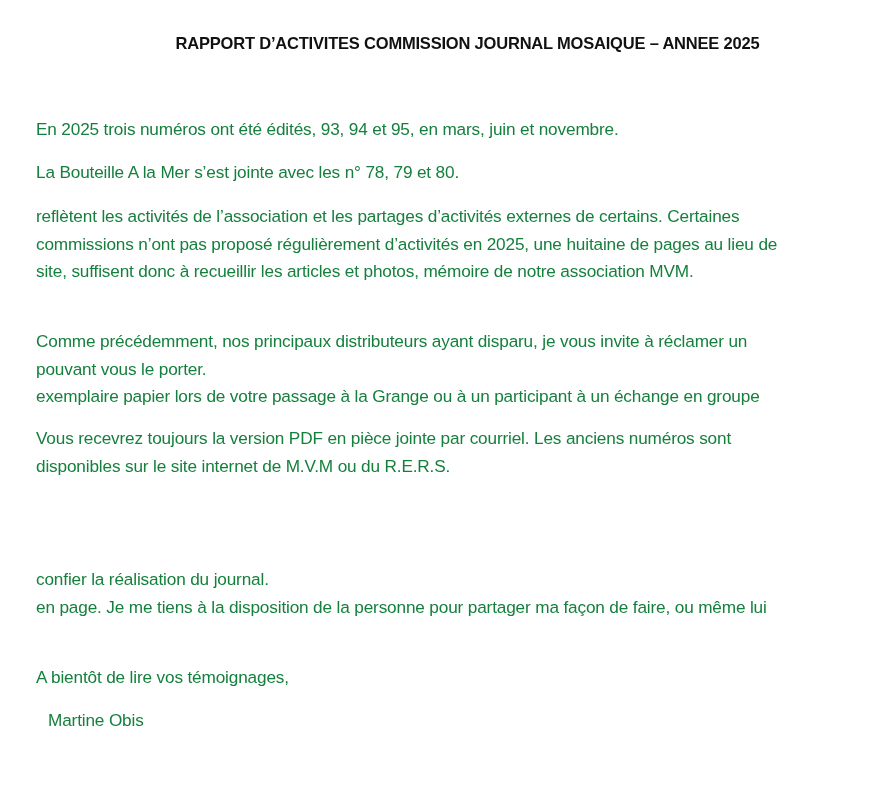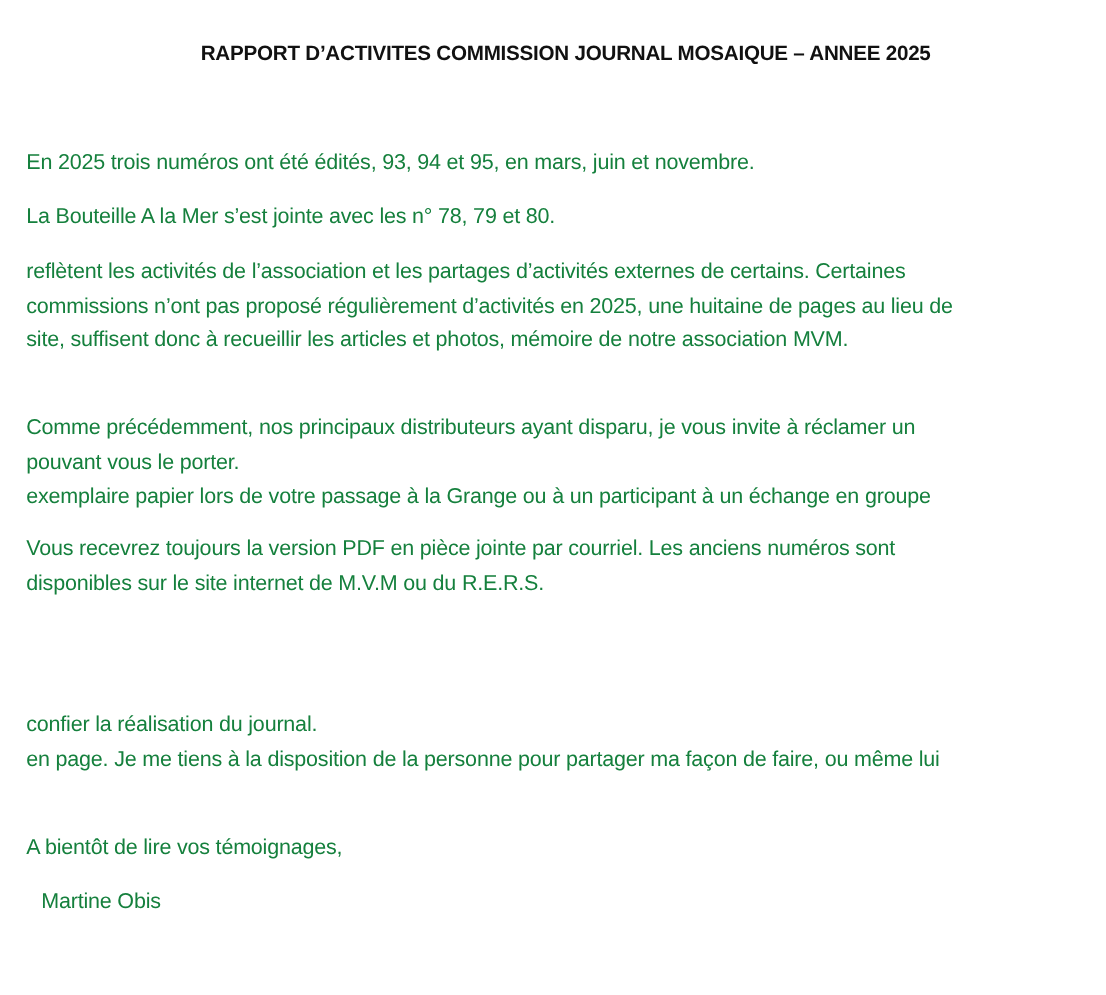--- a/index.html
+++ b/index.html
@@ -10,21 +10,21 @@
     body {
       width: 885px;
       height: 796px;
       overflow: hidden;
       position: relative;
       font-family: "Liberation Sans", "DejaVu Sans", sans-serif;
       color: #1a1a1a;
     }
     .page {
       position: absolute;
-      left: 0;
+      left: 15px;
       top: 0;
       width: 820px;
       height: 796px;
       background: #ffffff;
       border-radius: 21px;
     }
     .title {
       position: absolute;
       left: 0;
       top: 34px;

